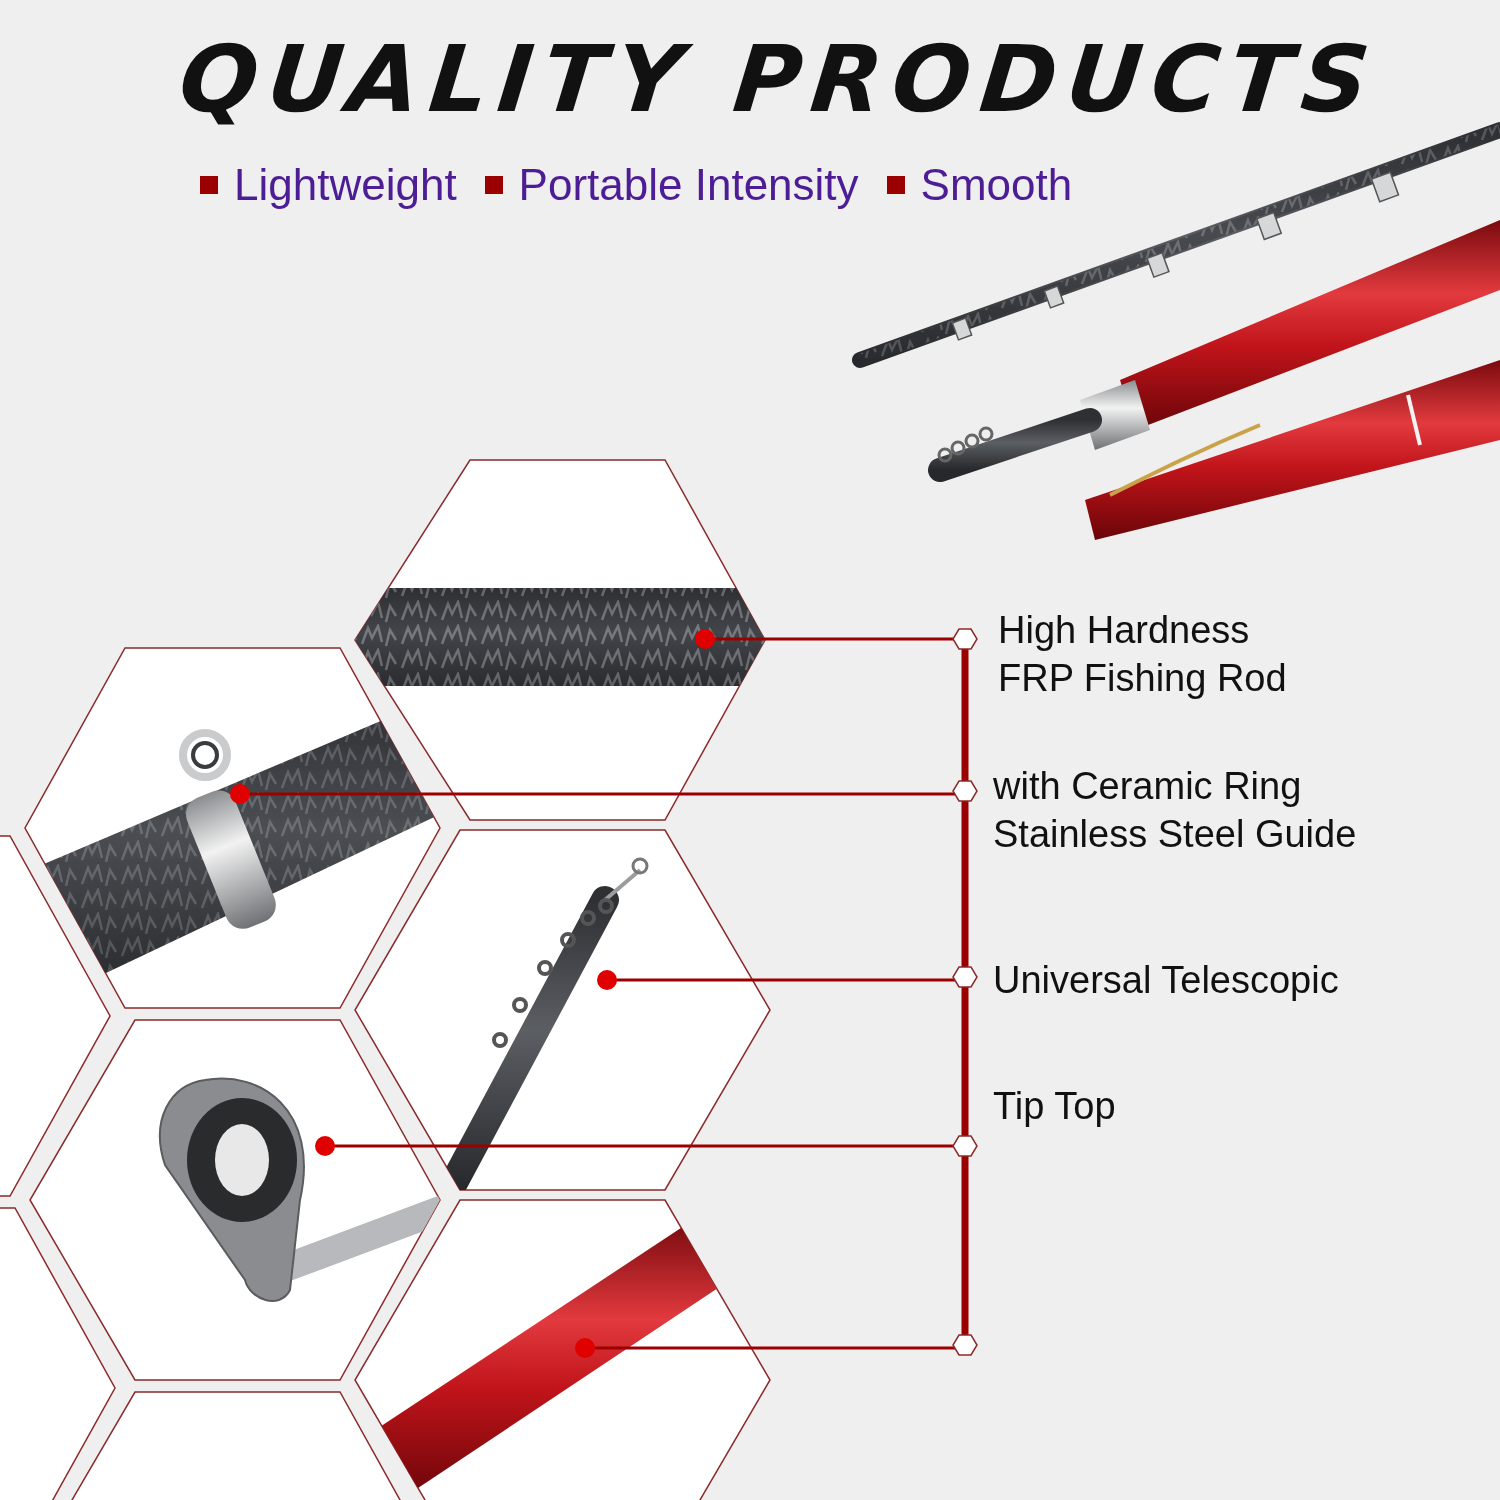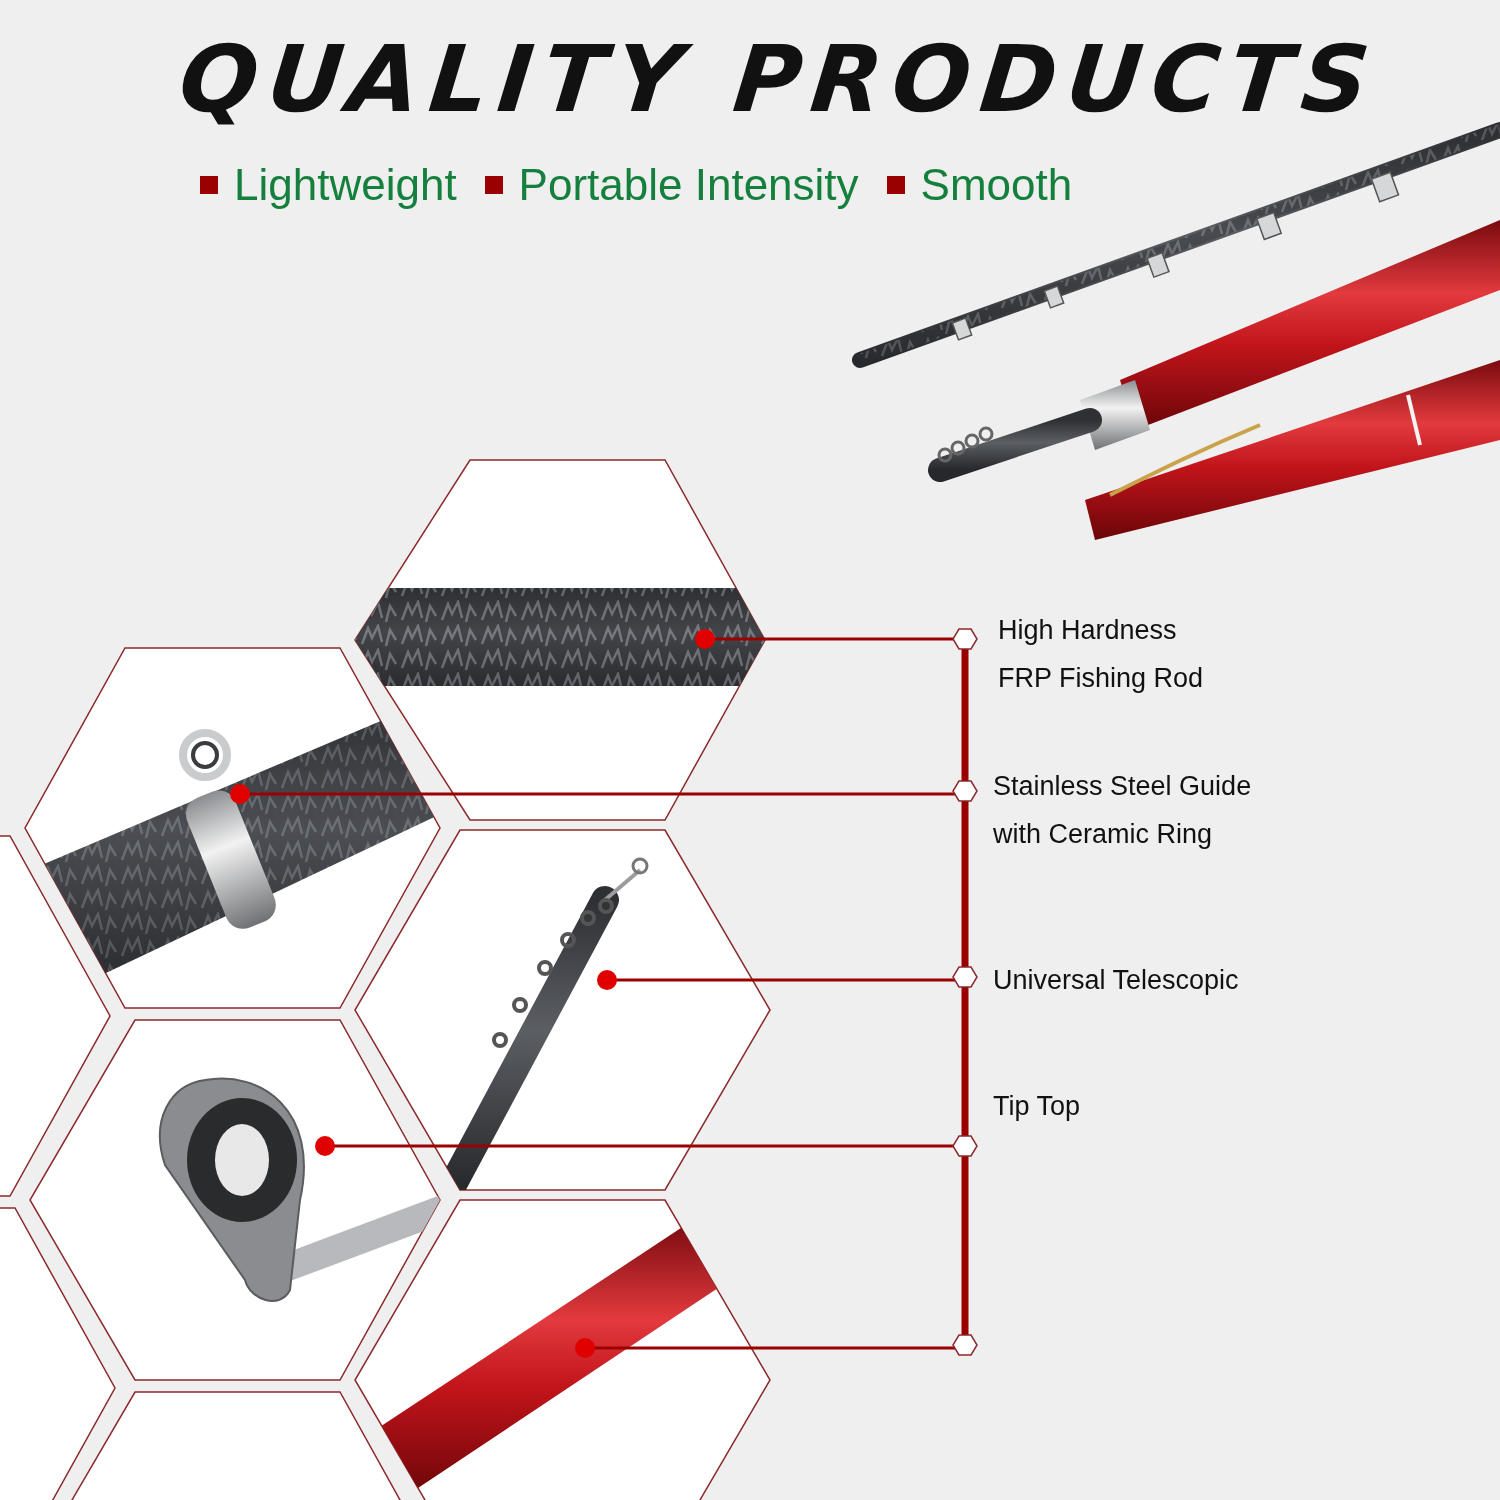--- a/index.html
+++ b/index.html
@@ -1,22 +1,22 @@
 <!DOCTYPE html>
 <html><head>
 <meta charset="utf-8">
 <style>
   html,body{margin:0;padding:0;}
   body{width:1500px;height:1500px;background:#efefef;position:relative;overflow:hidden;font-family:"Liberation Sans","DejaVu Sans",sans-serif;color:#111;}
   .title{position:absolute;left:180px;top:26px;width:1120px;font-family:"DejaVu Sans",sans-serif;font-weight:bold;font-style:italic;font-size:92px;letter-spacing:10px;color:#111;white-space:nowrap;transform:skewX(-6deg);}
-  .feature-row{position:absolute;left:200px;top:160px;display:flex;align-items:center;gap:0;font-size:44px;color:#15803d;white-space:nowrap;}
+  .feature-row{position:absolute;left:200px;top:160px;display:flex;align-items:center;gap:0;font-size:44px;color:#4c1d95;white-space:nowrap;}
   .feat{display:flex;align-items:center;margin-right:28px;}
   .bullet{display:inline-block;width:18px;height:18px;background:#9b0000;margin-right:16px;}
   .art{position:absolute;left:0;top:0;width:1500px;height:1500px;}
-  .callout{position:absolute;font-size:27px;line-height:48px;color:#111;white-space:nowrap;}
+  .callout{position:absolute;font-size:38px;line-height:48px;color:#111;white-space:nowrap;}
 </style>
 </head>
 <body>
 
 <div class="title">QUALITY PRODUCTS</div>
 
 <div class="feature-row">
   <div class="feat">
     <span class="bullet"></span>
     <span>Lightweight</span>
@@ -167,22 +167,22 @@
     <polygon points="959,1136 971,1136 977,1146 971,1156 959,1156 953,1146"></polygon>
     <polygon points="959,1335 971,1335 977,1345 971,1355 959,1355 953,1345"></polygon>
   </g>
 </svg>
 
 <div class="callout" style="left:998px;top:606px;">
   <div>High Hardness</div>
   <div>FRP Fishing Rod</div>
 </div>
 <div class="callout" style="left:993px;top:762px;">
+  <div>with Ceramic Ring</div>
   <div>Stainless Steel Guide</div>
-  <div>with Ceramic Ring</div>
 </div>
 <div class="callout" style="left:993px;top:956px;">
   <div>Universal Telescopic</div>
 </div>
 <div class="callout" style="left:993px;top:1082px;">
   <div>Tip Top</div>
 </div>
 <div class="callout" style="left:997px;top:1288px;">
 </div>
 

